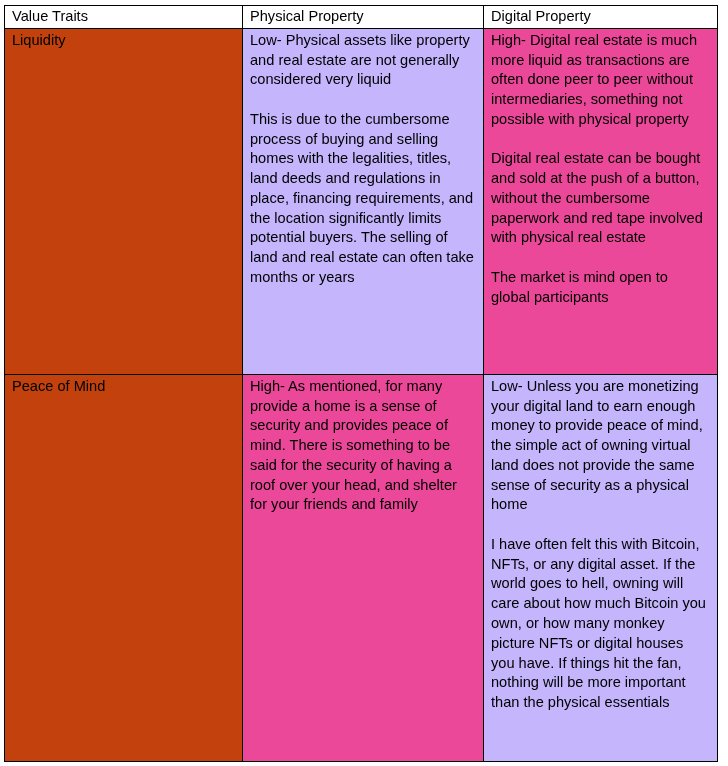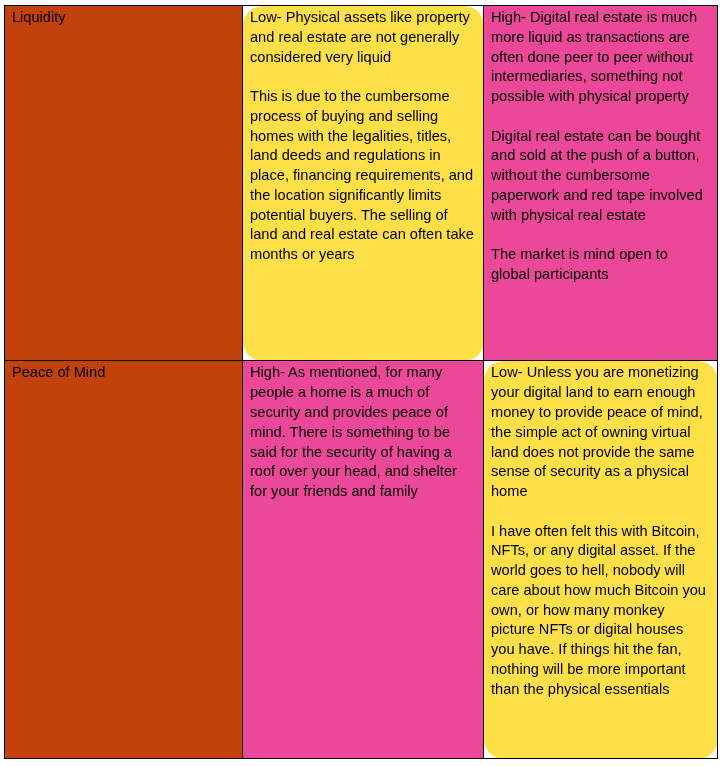--- a/index.html
+++ b/index.html
@@ -43,21 +43,21 @@
 
   tr.header-row td {
     height: 21px;
     padding-top: 1px;
     padding-bottom: 1px;
     background: #ffffff;
   }
   tr.row-liquidity td { height: 346px; }
   tr.row-peace td { height: 387px; }
 
-  td.fill-orange { background: #fde047; border-radius: 20px; }
+  td.fill-orange { background: #c4b5fd; }
   td.fill-green  { background: #ec4899; }
   td.fill-white  { background: #c2410c; }
 
   .cell-para {
     margin: 0;
     white-space: pre-wrap;
   }
   .cell-para + .cell-para { margin-top: 1.355em; }
   .label-text { margin: 0; }
 </style>
@@ -65,20 +65,31 @@
 <body>
 
 <div id="table-wrap">
   <table class="compare-table">
     <colgroup>
       <col class="c1">
       <col class="c2">
       <col class="c3">
     </colgroup>
     <tbody>
+      <tr class="header-row">
+        <td class="fill-white">
+          <p class="label-text">Value Traits</p>
+        </td>
+        <td class="fill-white">
+          <p class="label-text">Physical Property</p>
+        </td>
+        <td class="fill-white">
+          <p class="label-text">Digital Property</p>
+        </td>
+      </tr>
 
       <tr class="row-liquidity">
         <td class="fill-white">
           <p class="label-text">Liquidity</p>
         </td>
         <td class="fill-orange">
           <p class="cell-para">Low- Physical assets like property and real estate are not generally considered very liquid</p>
           <p class="cell-para">This is due to the cumbersome process of buying and selling homes with the legalities, titles, land deeds and regulations in place, financing requirements, and the location significantly limits potential buyers. The selling of land and real estate can often take months or years</p>
         </td>
         <td class="fill-green">
@@ -86,22 +97,22 @@
           <p class="cell-para">Digital real estate can be bought and sold at the push of a button, without the cumbersome paperwork and red tape involved with physical real estate</p>
           <p class="cell-para">The market is mind open to global participants</p>
         </td>
       </tr>
 
       <tr class="row-peace">
         <td class="fill-white">
           <p class="label-text">Peace of Mind</p>
         </td>
         <td class="fill-green">
-          <p class="cell-para">High- As mentioned, for many people a home is a much of security and provides peace of mind. There is something to be said for the security of having a roof over your head, and shelter for your friends and family</p>
+          <p class="cell-para">High- As mentioned, for many provide a home is a sense of security and provides peace of mind. There is something to be said for the security of having a roof over your head, and shelter for your friends and family</p>
         </td>
         <td class="fill-orange">
           <p class="cell-para">Low- Unless you are monetizing your digital land to earn enough money to provide peace of mind, the simple act of owning virtual land does not provide the same sense of security as a physical home</p>
-          <p class="cell-para">I have often felt this with Bitcoin, NFTs, or any digital asset. If the world goes to hell, nobody will care about how much Bitcoin you own, or how many monkey picture NFTs or digital houses you have. If things hit the fan, nothing will be more important than the physical essentials</p>
+          <p class="cell-para">I have often felt this with Bitcoin, NFTs, or any digital asset. If the world goes to hell, owning will care about how much Bitcoin you own, or how many monkey picture NFTs or digital houses you have. If things hit the fan, nothing will be more important than the physical essentials</p>
         </td>
       </tr>
     </tbody>
   </table>
 </div>
 
 </body></html>

